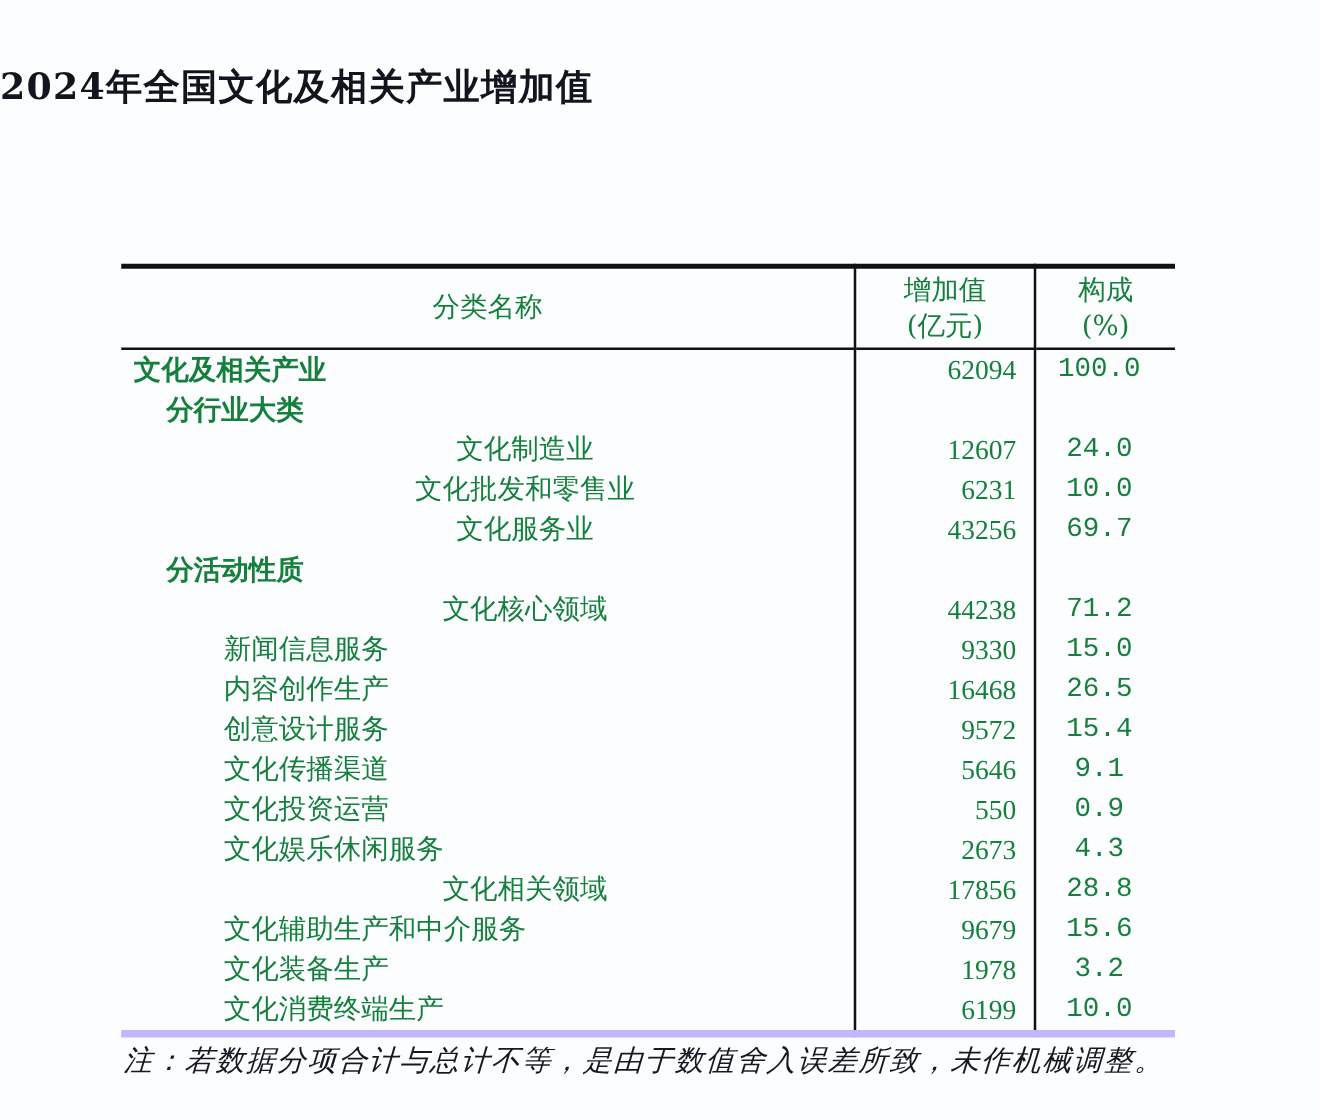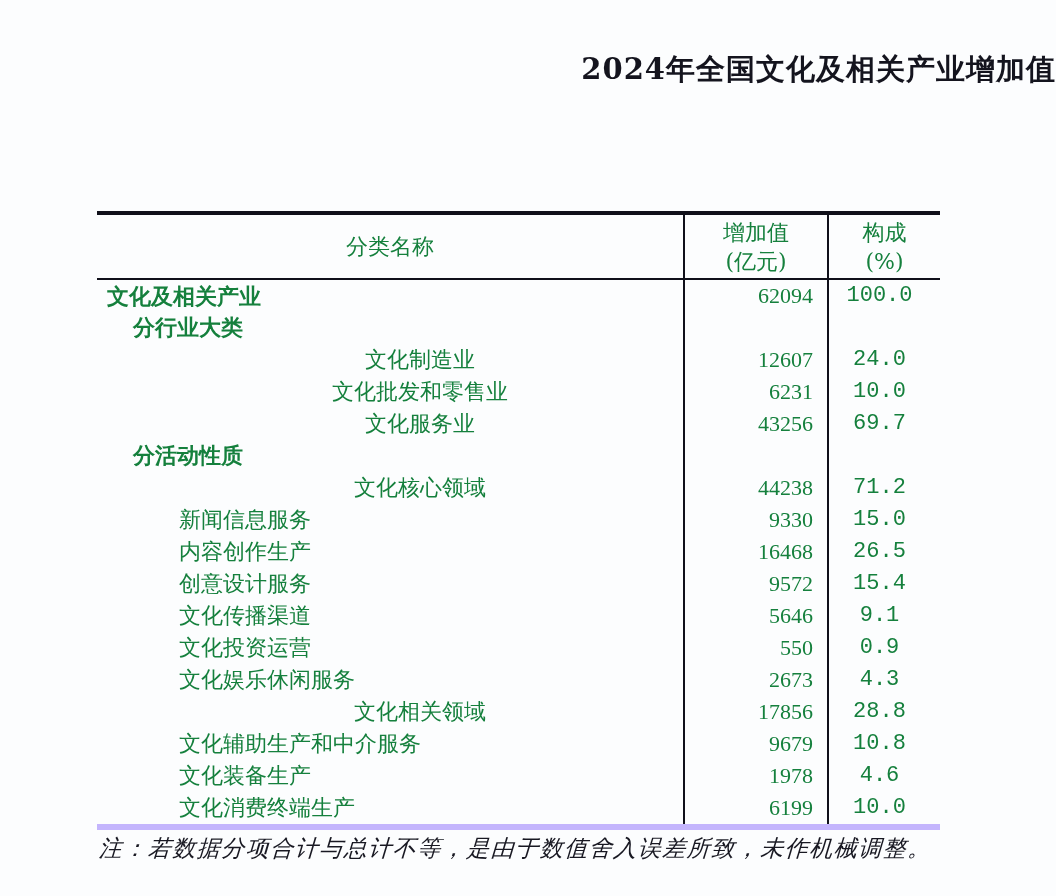--- a/index.html
+++ b/index.html
@@ -8,21 +8,21 @@
     background: #fcfdfe;
     font-family: "DejaVu Serif", "Liberation Serif", serif;
     color: #14141e;
     overflow: hidden;
     position: relative;
   }
   .page { position: absolute; inset: 0; }
   .title {
     margin: 0;
     padding-top: 50px;
-    text-align: right;
+    text-align: left;
     font-size: 29px;
     font-weight: 700;
     letter-spacing: 1px;
     color: #14141e;
   }
   .table-wrap {
     position: absolute;
     left: 97px;
     top: 211px;
     width: 843px;
@@ -177,26 +177,26 @@
             <td class="share">4.3</td>
           </tr>
           <tr class="ind2">
             <td class="cat">文化相关领域</td>
             <td class="val">17856</td>
             <td class="share">28.8</td>
           </tr>
           <tr class="ind3">
             <td class="cat">文化辅助生产和中介服务</td>
             <td class="val">9679</td>
-            <td class="share">10.8</td>
+            <td class="share">15.6</td>
           </tr>
           <tr class="ind3">
             <td class="cat">文化装备生产</td>
             <td class="val">1978</td>
-            <td class="share">4.6</td>
+            <td class="share">3.2</td>
           </tr>
           <tr class="ind3">
             <td class="cat">文化消费终端生产</td>
             <td class="val">6199</td>
             <td class="share">10.0</td>
           </tr>
         </tbody>
     </table>
   </div>
 

